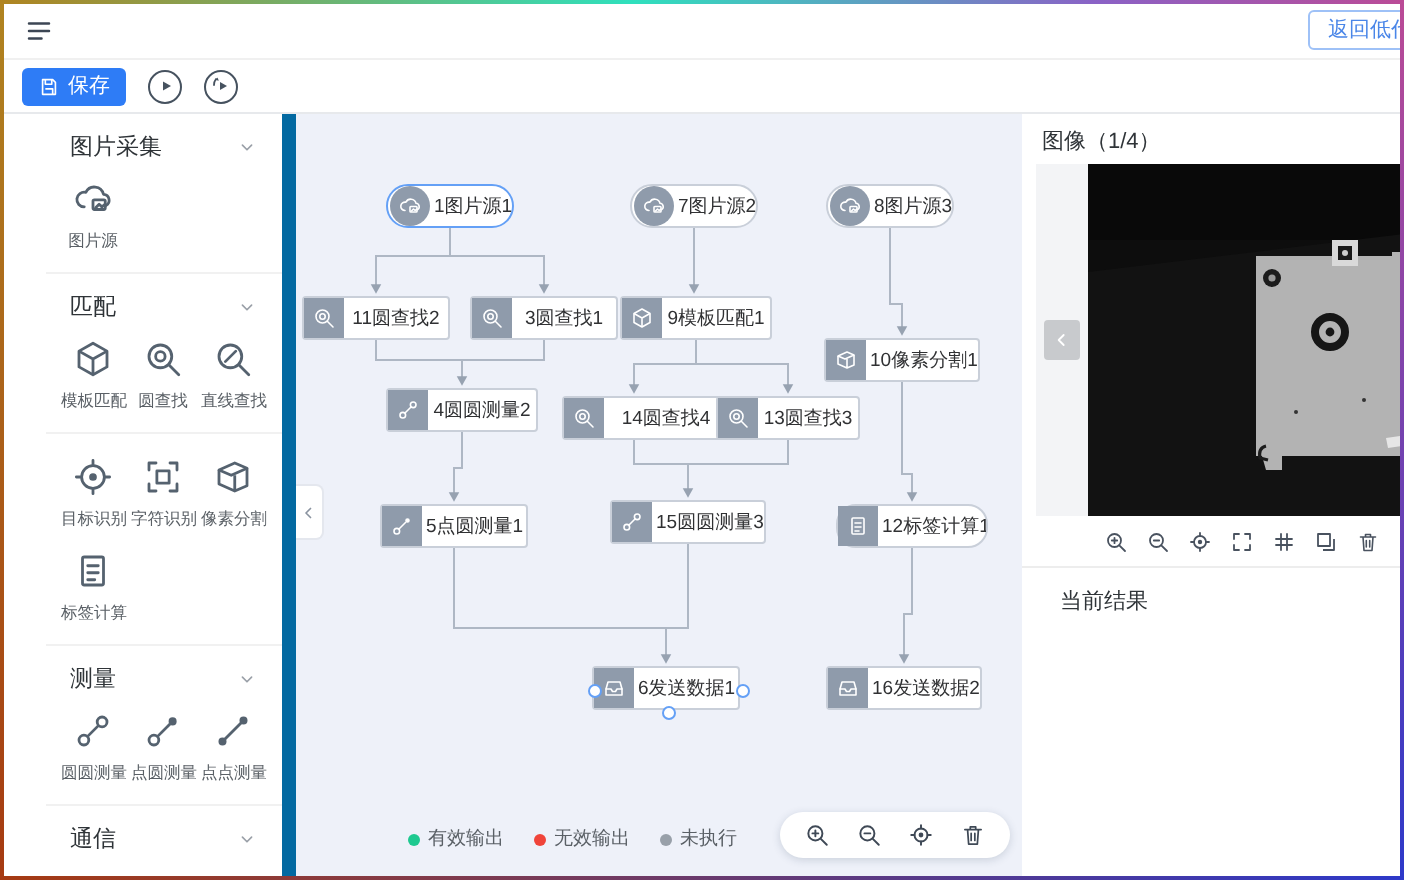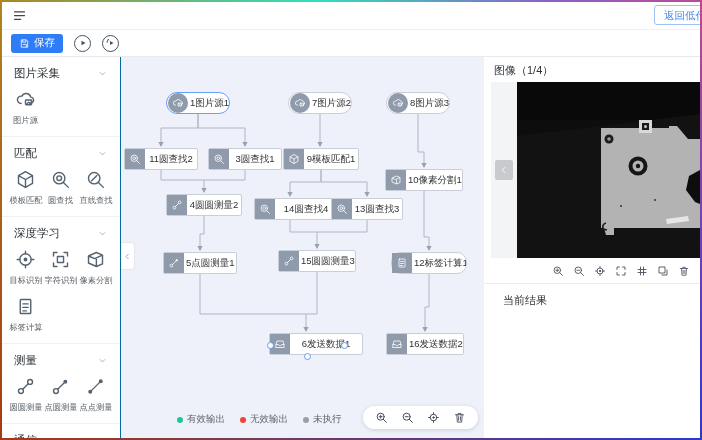--- a/index.html
+++ b/index.html
@@ -14,21 +14,21 @@
 
   .topbar{height:27px;flex:none;border-bottom:1px solid #f0f0f0;display:flex;align-items:center;padding:0 10px;position:relative;}
   .menu-btn{color:#3c4654;display:flex;align-items:center;cursor:pointer;}
   .back-btn{position:absolute;right:-16px;top:3px;height:20px;line-height:18px;padding:0 9px;border:1px solid #9ec1f7;border-radius:3px;color:#4a86e8;font-size:10.5px;background:#fff;white-space:nowrap;}
 
   .toolbar{height:26px;flex:none;border-bottom:1px solid #e7e9ec;display:flex;align-items:center;padding:0 9px;gap:11px;}
   .save-btn{height:19px;background:#2e7cf6;color:#fff;border:none;border-radius:3px;font-size:10.5px;display:flex;align-items:center;gap:4px;padding:0 8px;font-family:inherit;}
   .circ-btn{width:17px;height:17px;border:1.2px solid #46525f;border-radius:50%;display:flex;align-items:center;justify-content:center;color:#46525f;background:#fff;padding:0;}
 
   .body{flex:1;display:flex;min-height:0;}
-  .sidebar{width:118px;flex:none;background:#fff;border-right:1px solid #0369a1;overflow:hidden;}
+  .sidebar{width:118px;flex:none;background:#fff;border-right:7px solid #0369a1;overflow:hidden;padding-left:21px;}
   .sb-sec{border-bottom:1px solid #f1f1f1;padding:5px 0 9px;}
   .sb-sec:last-child{border-bottom:none;}
   .sb-head{display:flex;align-items:center;justify-content:space-between;padding:4px 12px 2px;font-size:11.5px;color:#2f3438;}
   .sb-head .chev{color:#9aa0a8;}
   .sb-items{display:flex;flex-wrap:wrap;padding:6px 6px 0;row-gap:9px;}
   .sb-item{width:35px;display:flex;flex-direction:column;align-items:center;gap:4px;color:#55626f;cursor:pointer;}
   .sb-item span{font-size:9px;color:#5a6066;white-space:nowrap;transform:scale(.92);}
 
   .canvas{width:363px;flex:none;position:relative;background:#eef1f9;overflow:hidden;}
   .edges-svg{position:absolute;left:0;top:0;}
@@ -288,26 +288,20 @@
               </div>
               <div class="sb-item">
                 <svg width="21" height="21" class="ic">
                   <use href="#i-find-line"></use>
                 </svg>
                 <span>直线查找</span>
               </div>
             </div>
           </div>
           <div class="sb-sec">
-            <div class="sb-head">
-              <span>深度学习</span>
-              <svg width="11" height="11" class="ic chev">
-                <use href="#i-chev-down"></use>
-              </svg>
-            </div>
             <div class="sb-items">
               <div class="sb-item">
                 <svg width="21" height="21" class="ic">
                   <use href="#i-target"></use>
                 </svg>
                 <span>目标识别</span>
               </div>
               <div class="sb-item">
                 <svg width="21" height="21" class="ic">
                   <use href="#i-ocr"></use>
@@ -519,21 +513,21 @@
             <span class="nlabel">15圆圆测量3</span>
           </div>
           <div class="node" style="left: 270px; top: 195px; width: 76px; border-radius: 10px;">
             <div class="nicon">
               <svg width="12" height="12" class="ic" style="color: rgb(255, 255, 255);">
                 <use href="#i-doc"></use>
               </svg>
             </div>
             <span class="nlabel">12标签计算1</span>
           </div>
-          <div class="node" style="left: 148px; top: 276px; width: 94px;">
+          <div class="node" style="left: 148px; top: 276px; width: 74px;">
             <div class="nicon">
               <svg width="12" height="12" class="ic" style="color: rgb(255, 255, 255);">
                 <use href="#i-send"></use>
               </svg>
             </div>
             <span class="nlabel">6发送数据1</span>
             <div class="handle" style="left: -3.5px; top: 8px;"></div>
             <div class="handle" style="left: 70.5px; top: 8px;"></div>
             <div class="handle" style="left: 34px; top: 19px;"></div>
           </div>

